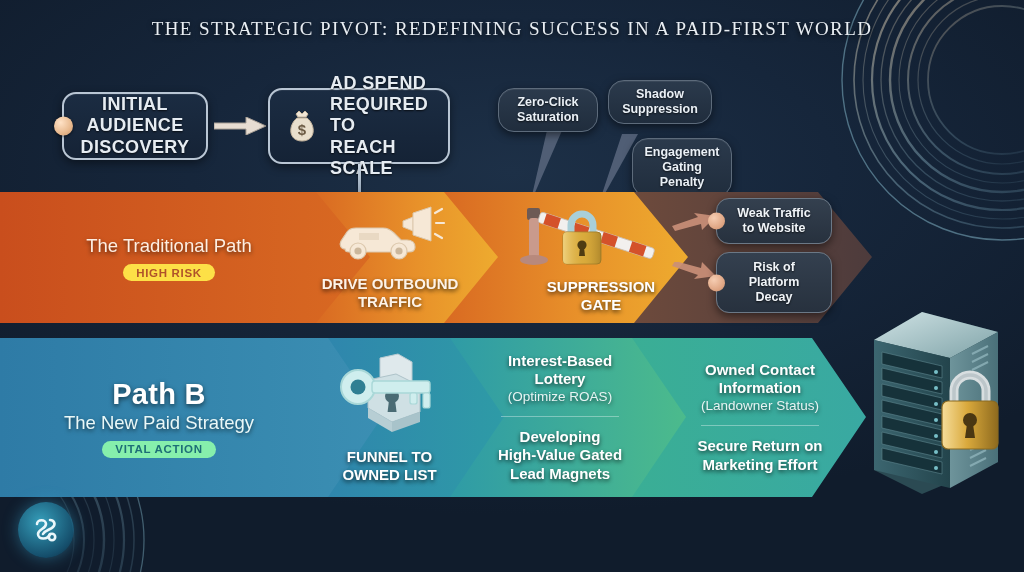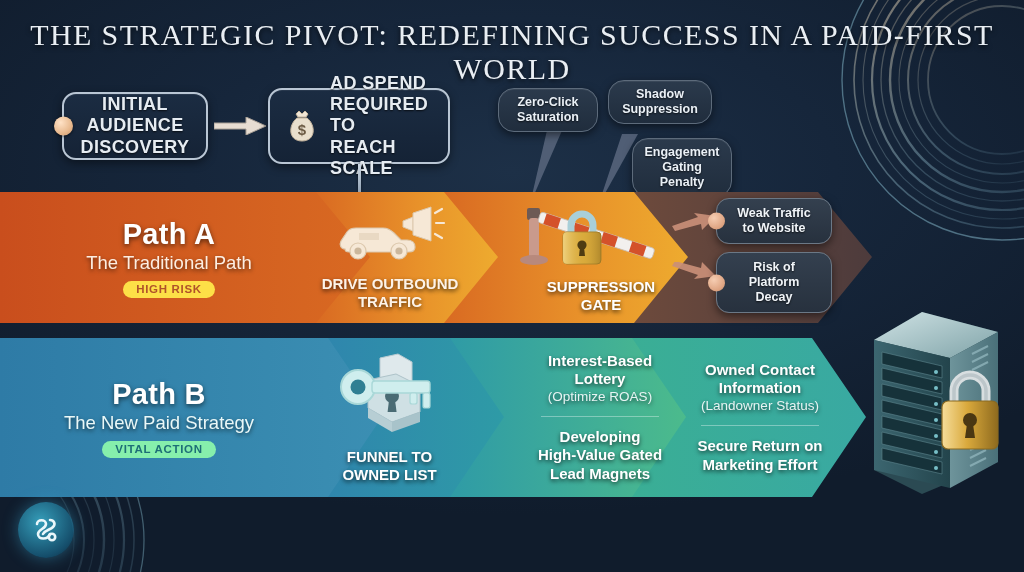--- a/index.html
+++ b/index.html
@@ -12,21 +12,21 @@
   }
 
   
   .swirl { position:absolute; pointer-events:none; }
   .swirl-tr { right:-118px; top:-70px; width:330px; height:330px; }
   .swirl-bl { left:-122px; bottom:-118px; width:300px; height:300px; }
 
   
   .title {
     position:absolute; left:0; right:0; top:18px; text-align:center;
-    font-size:30px; letter-spacing:1.4px; font-weight:400;
+    font-size:19px; letter-spacing:1.4px; font-weight:400;
     color:#e9eef3;
     font-family:"Liberation Serif", serif;
     text-shadow:0 2px 5px rgba(0,0,0,.75);
   }
 
   
   .node {
     position:absolute; border:2px solid #b9c6d4; border-radius:14px;
     background:linear-gradient(180deg,#1b2c42 0%,#152336 100%);
     box-shadow:0 3px 10px rgba(0,0,0,.45), inset 0 1px 0 rgba(255,255,255,.06);
@@ -245,21 +245,20 @@
     </defs>
     <path d="M0 0 H318 L372 65 L318 131 H0 Z" fill="url(#pa1)"></path>
     <path d="M320 0 H452 L506 65 L452 131 H320 L374 65 Z" fill="url(#pa2)" opacity="0"></path>
     <path d="M316 0 H446 L500 65 L446 131 H316 L370 65 Z" fill="url(#pa2)"></path>
     <path d="M444 0 H636 L690 65 L636 131 H444 L498 65 Z" fill="url(#pa2)"></path>
     <path d="M634 0 H818 L872 65 L818 131 H634 L688 65 Z" fill="url(#pa3)"></path>
     <path d="M816 0 H1024 V131 H816 L870 65 Z" fill="#1b2a3e" opacity=".0"></path>
   </svg>
 
   <div class="chev" style="left:44px; width:250px;">
-    <div class="path-title">Path A</div>
     <div class="path-sub">The Traditional Path</div>
     <div class="badge badge-risk">HIGH RISK</div>
   </div>
 
   <div class="chev" style="left:290px; width:200px;">
     <span>
       <svg width="118" height="60" viewBox="0 0 118 60">
         <g fill="#f6e8d6" stroke="#dcc8ad" stroke-width="1.2">
           <path d="M14 44 C10 44 8 40 10 36 L16 27 C18 24 21 23 25 23 H52 C56 23 60 25 63 28 L70 35 H76 C81 35 84 38 84 42 C84 45 82 47 78 47 H18 C16 47 14 46 14 44 Z"></path>
           <circle cx="27" cy="46" r="8" fill="#f6e8d6"></circle>
@@ -393,21 +392,21 @@
           <rect x="85" y="25" width="7" height="15" rx="2" fill="#cfeeee" stroke="#a9d8d8" stroke-width="1.2"></rect>
         </g>
       </svg>
     </span>
     <div class="cap" style="margin-top:6px;">
       <div>FUNNEL TO</div>
       <div>OWNED LIST</div>
     </div>
   </div>
 
-  <div class="chev" style="left:500px; width:200px;">
+  <div class="chev" style="left:460px; width:200px;">
     <div class="stack-item">
       <div class="stack-main">Interest-Based</div>
       <div class="stack-main">Lottery</div>
       <div class="stack-note">(Optimize ROAS)</div>
     </div>
     <div class="divider"></div>
     <div class="stack-item">
       <div class="stack-main">Developing</div>
       <div class="stack-main">High-Value Gated</div>
       <div class="stack-main">Lead Magnets</div>

